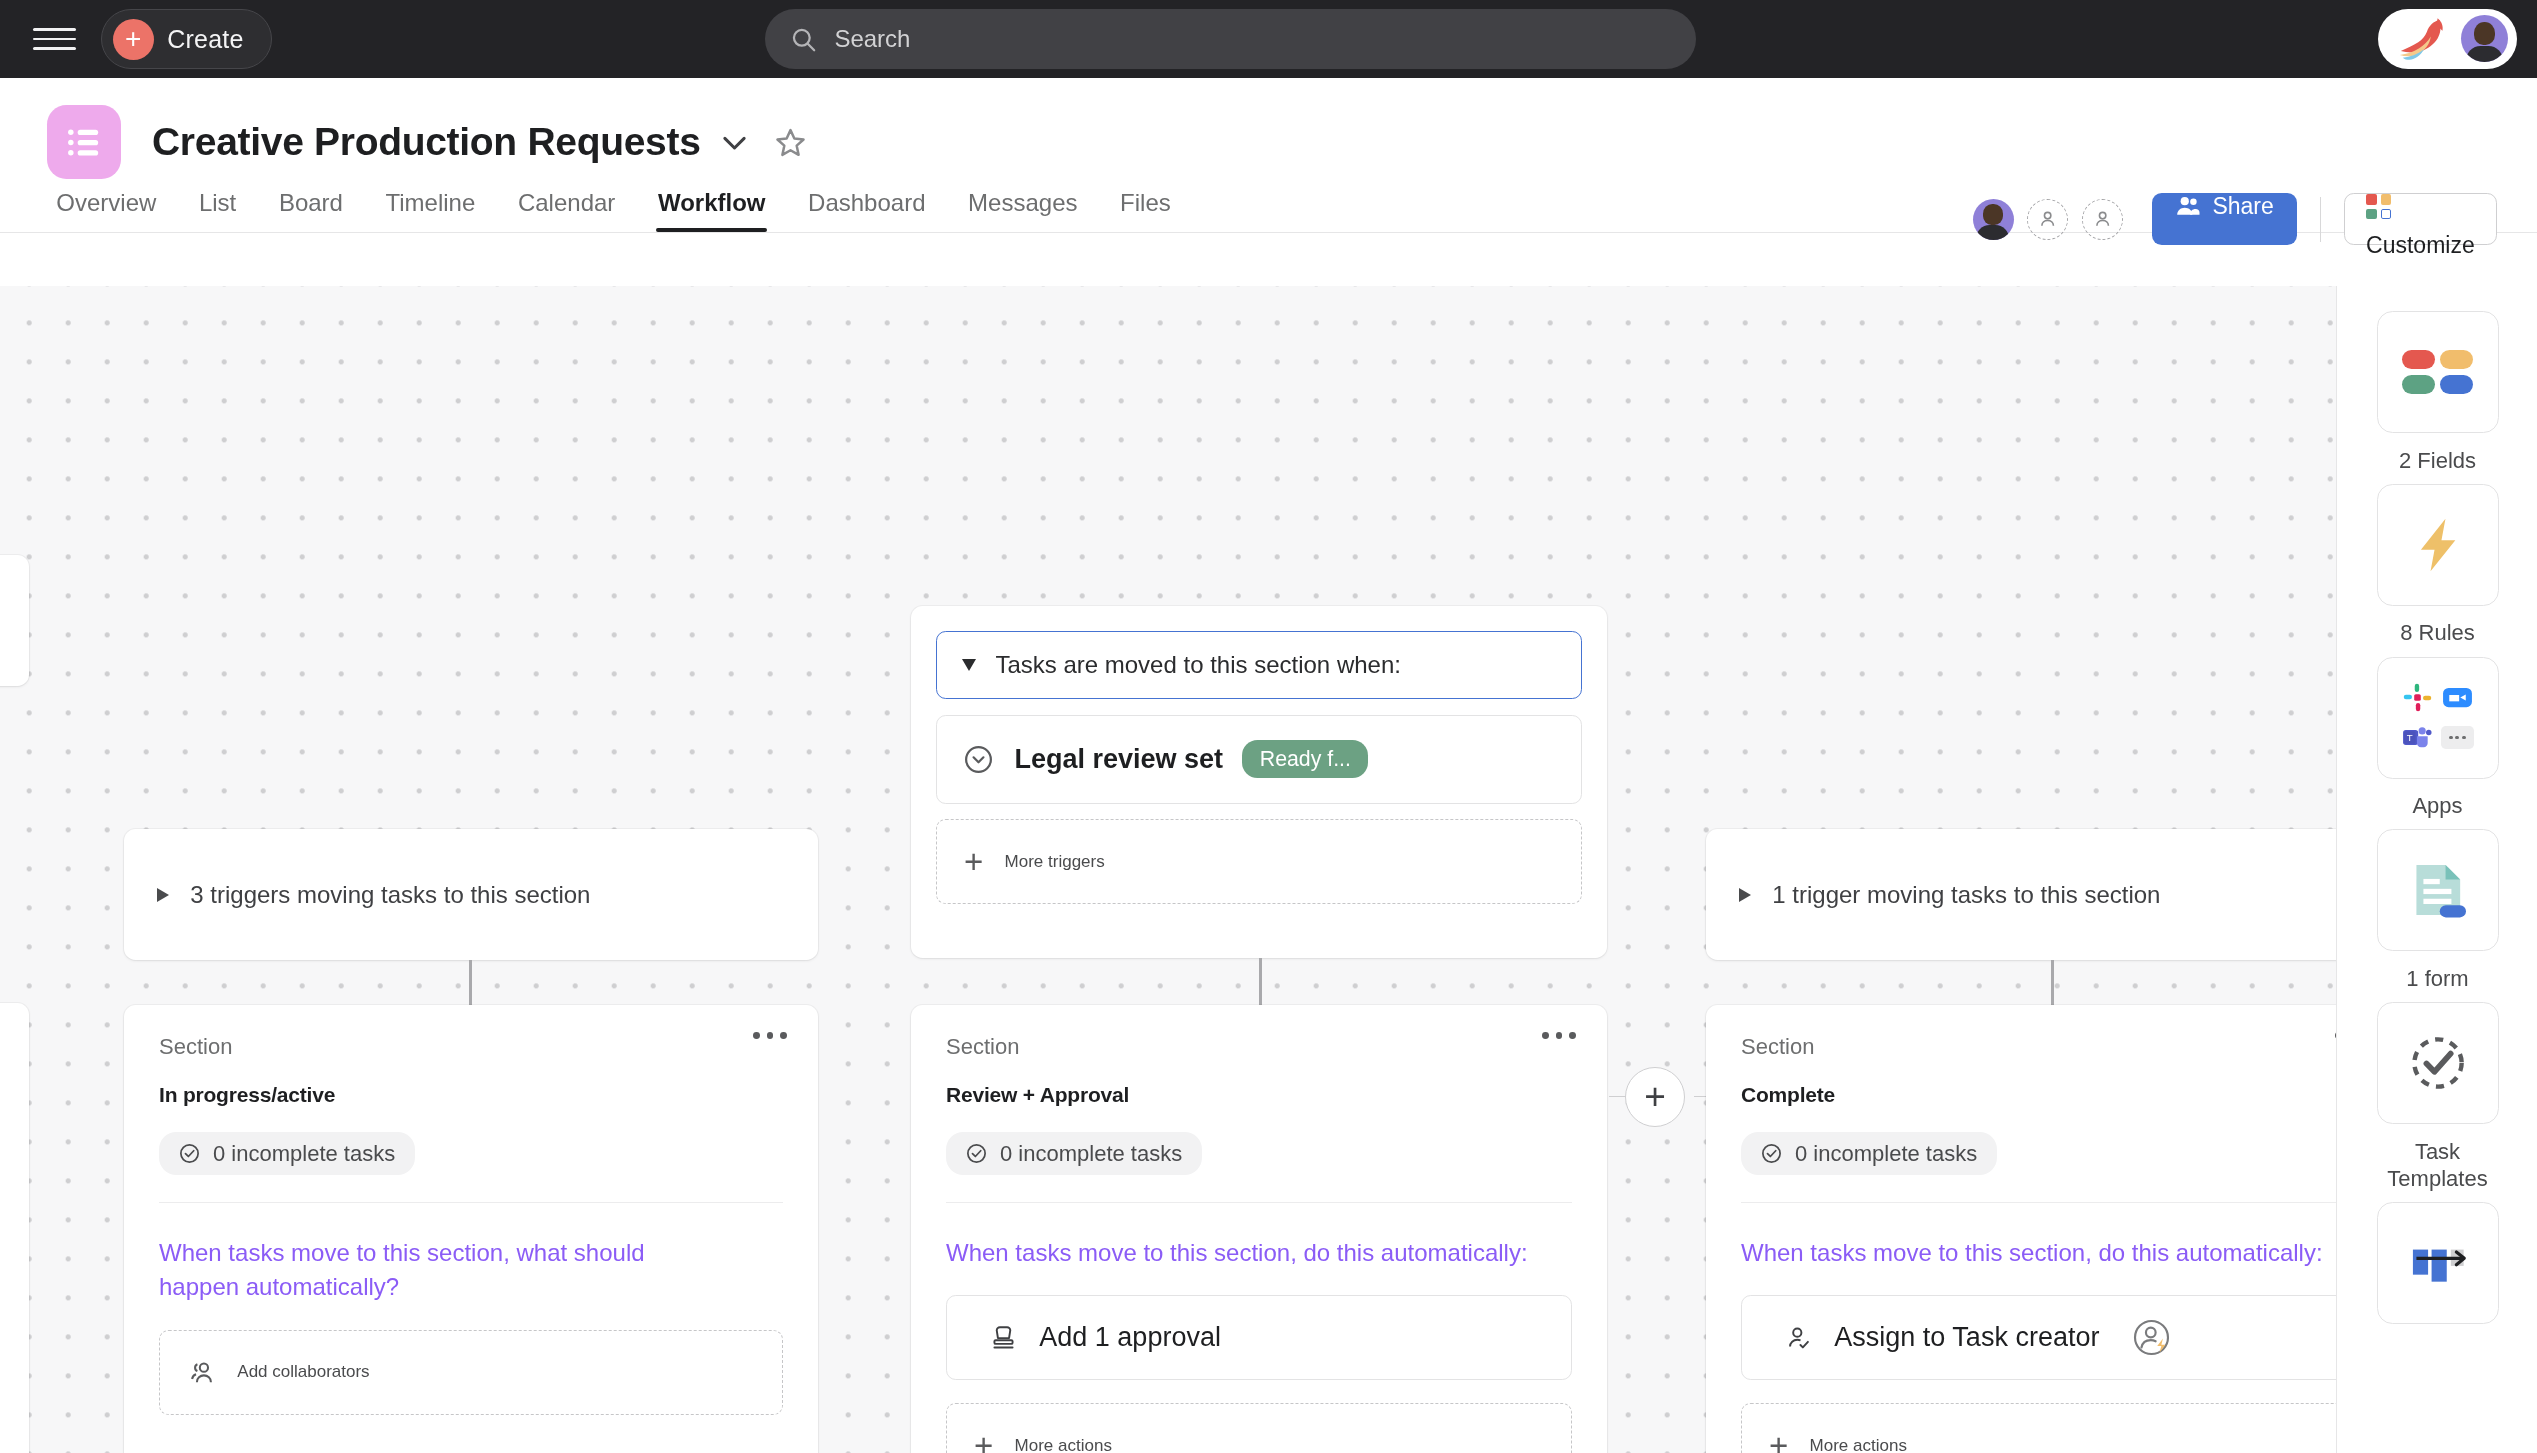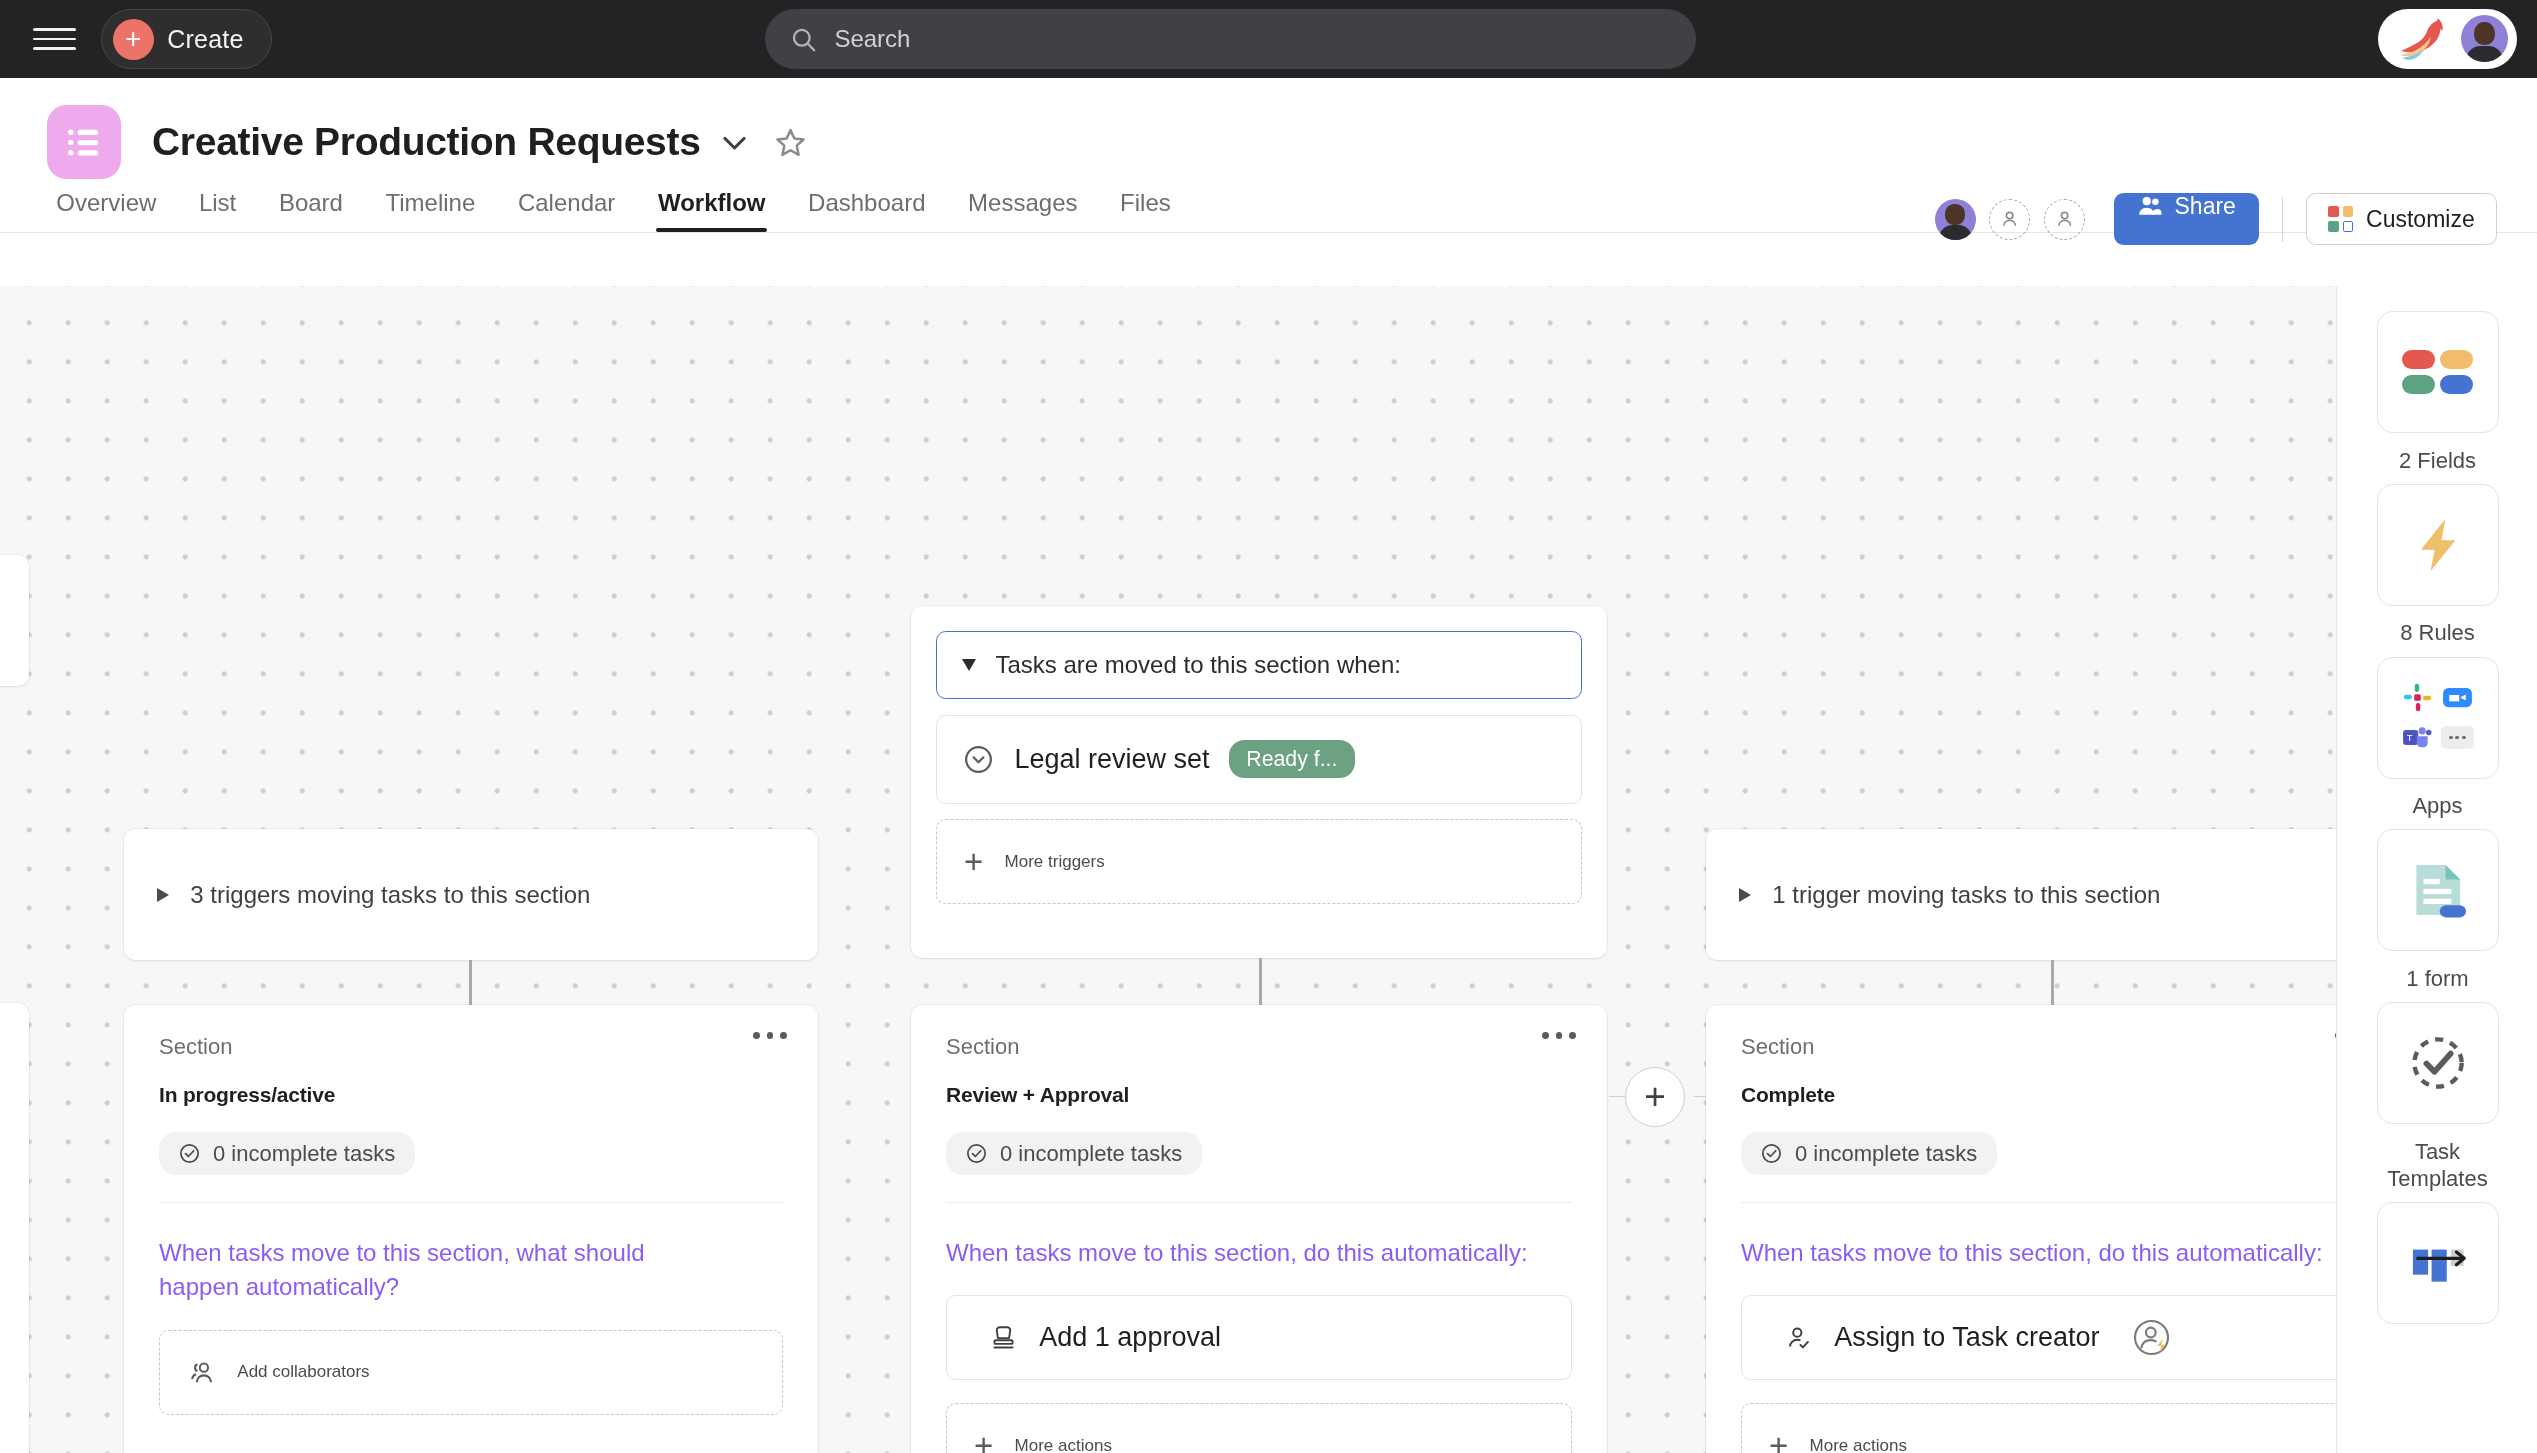--- a/index.html
+++ b/index.html
@@ -92,22 +92,22 @@
   .av-invite svg { width: 21.3px; height: 21.3px; }
   .share-btn {
     margin-left: 29px; height: 52px; background: #4573d2; border-radius: 9.7px;
     display: flex; gap: 11.6px; padding: 0 23px;
     color: #fff; font-size: 23px; font-weight: 500; cursor: pointer;
   }
   .share-btn svg { width: 26px; height: 26px; }
   .hdr-divider { width: 1px; height: 45px; background: #d8d8d9; margin: 0 23px; }
   .customize-btn {
     height: 52px; background: #fff; border: 1px solid #cfcfd1; border-radius: 9.7px;
-    display: flex; align-items: center; gap: 12.6px; padding: 0 21.3px;
-    color: #1e1f21; font-size: 23px; cursor: pointer;
+    display: flex; align-items: flex-start; gap: 12.6px; padding: 0 21.3px;
+    color: #1e1f21; font-size: 23px; cursor: pointer; flex-direction: column;
   }
   .cust-grid { display: grid; grid-template-columns: 10.7px 10.7px; grid-gap: 3.9px; }
   .cust-grid i { display:block; width: 10.7px; height: 10.7px; border-radius: 1.9px; }
 
   .tabs { display: flex; align-items: flex-end; gap: 0; padding-left: 35px; margin-top: 9.7px; }
   .tab {
     font-size: 24px; color: #6d6e6f; padding: 0 21.3px 15.5px 21.3px;
     position: relative; cursor: pointer; white-space: nowrap;
   }
   .tab.active { color: #1e1f21; font-weight: 700; }
@@ -143,21 +143,21 @@
   .trig-panel { padding: 25px; }
   .trig-head {
     height: 68px; border: 1.9px solid #4573d2; border-radius: 9.7px;
     display: flex; align-items: center; gap: 19.4px; padding: 0 25px; cursor: pointer;
   }
   .trig-head-text { font-size: 24px; color: #2b2c2e; }
   .trig-item {
     margin-top: 15.5px; height: 89px; border: 1px solid #e3e3e4; border-radius: 9.7px;
     display: flex; align-items: center; gap: 19.4px; padding: 0 25px; cursor: pointer;
   }
-  .trig-item-label { font-size: 27px; color: #1e1f21; font-weight: 400; }
+  .trig-item-label { font-size: 27px; color: #1e1f21; font-weight: 700; }
   .badge-ready {
     background: #6ca183; color: #fff; border-radius: 15.5px;
     font-size: 21.3px; padding: 6.8px 17.4px; white-space: nowrap;
   }
   .dashed-btn {
     border: 1.9px dashed #c6c6c8; border-radius: 9.7px;
     display: flex; align-items: center; gap: 21.3px; padding: 0 27px;
     cursor: pointer; background: #fff;
   }
   .dashed-btn .lbl { font-size: 17px; color: #4a4b4d; }

